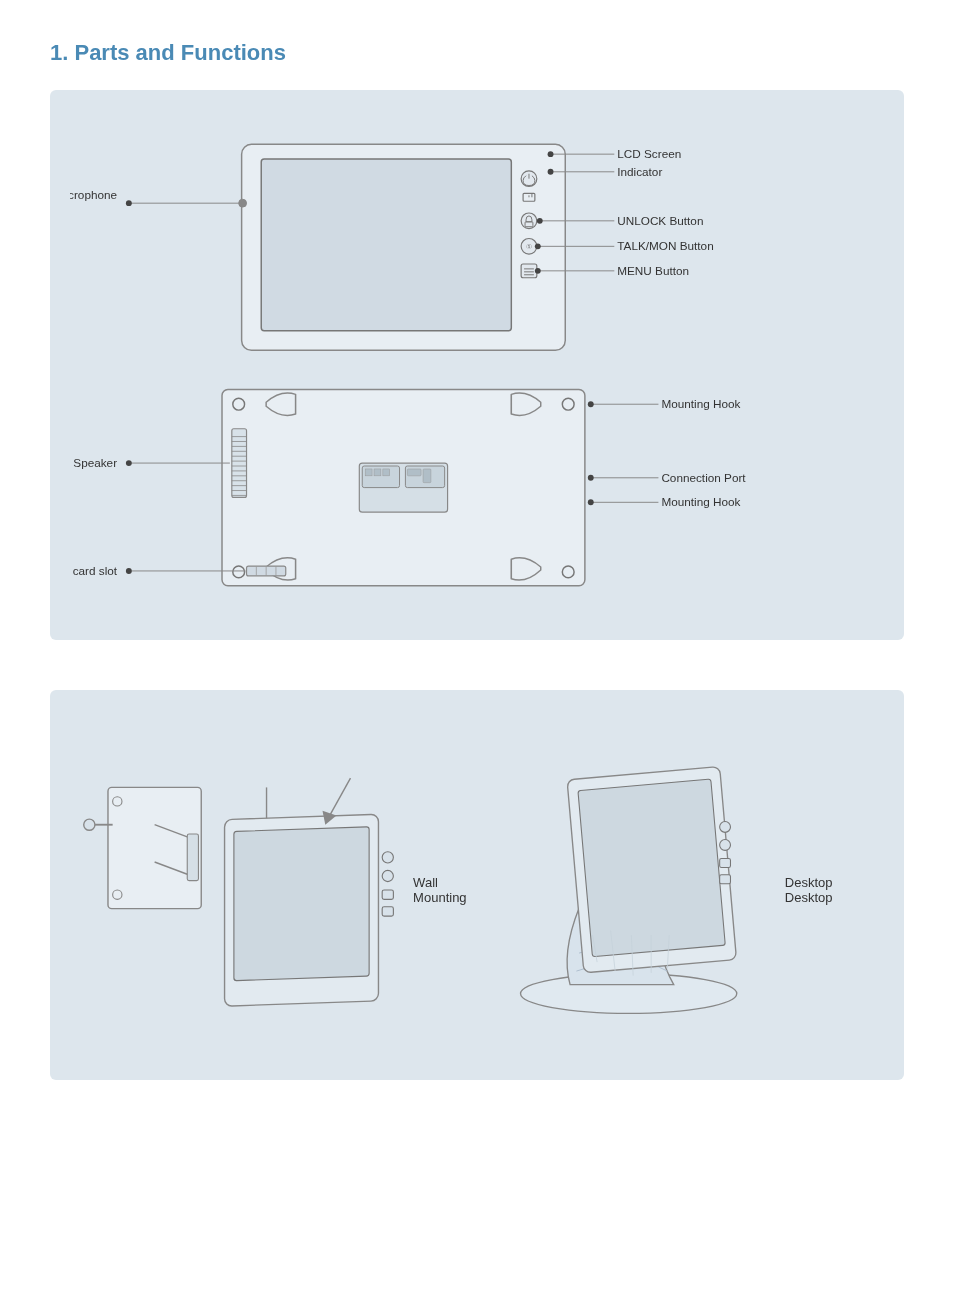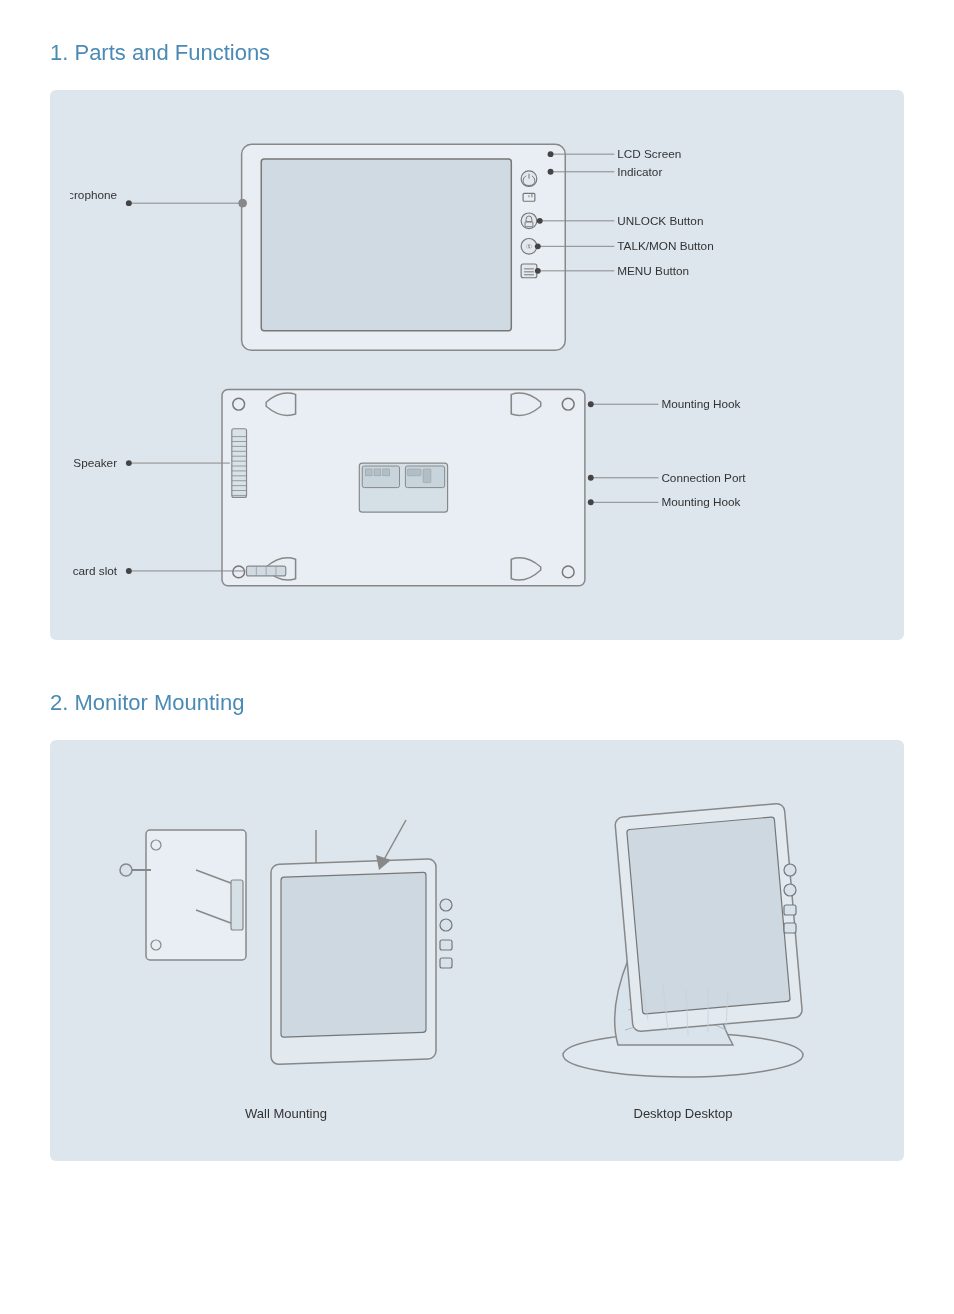--- a/index.html
+++ b/index.html
@@ -7,21 +7,21 @@
       background: #ffffff;
       font-family: 'Segoe UI', Arial, sans-serif;
       width: 954px;
       min-height: 1314px;
       padding: 40px 50px;
       color: #333;
     }
     h2 {
       color: #4a8ab5;
       font-size: 22px;
-      font-weight: 400;
+      font-weight: 700;
       margin-bottom: 24px;
     }
     .diagram-box {
       background: #dde6ed;
       border-radius: 6px;
       padding: 30px 20px;
       margin-bottom: 50px;
       position: relative;
     }
     
@@ -32,21 +32,21 @@
     }
     
     .mounting-diagram {
       display: flex;
       align-items: flex-end;
       justify-content: space-around;
       padding: 20px 10px 10px;
     }
     .mounting-item {
       display: flex;
-      flex-direction: column;
+      flex-direction: row;
       align-items: center;
       gap: 16px;
     }
     .mounting-label {
       font-size: 13px;
       color: #333;
     }
     section {
       margin-bottom: 50px;
     }
@@ -181,21 +181,20 @@
 
         <line x1="60" y1="455" x2="179" y2="455" stroke="#888" stroke-width="1"></line>
         <circle cx="60" cy="455" r="3" fill="#444"></circle>
         <text x="48" y="459" text-anchor="end" font-size="12" fill="#333">SD card slot</text>
       </svg>
     </div>
   </div>
 </section>
 
 <section>
-  <h2>2. Monitor Mounting</h2>
 
   <div class="diagram-box">
     <div class="mounting-diagram">
 
       <div class="mounting-item">
         <svg width="340" height="300" viewBox="0 0 340 300" xmlns="http://www.w3.org/2000/svg">
 
           <rect x="30" y="40" width="100" height="130" rx="4" fill="#e8eef3" stroke="#888" stroke-width="1.5"></rect>
 
           <circle cx="40" cy="55" r="5" fill="none" stroke="#888" stroke-width="1.2"></circle>

